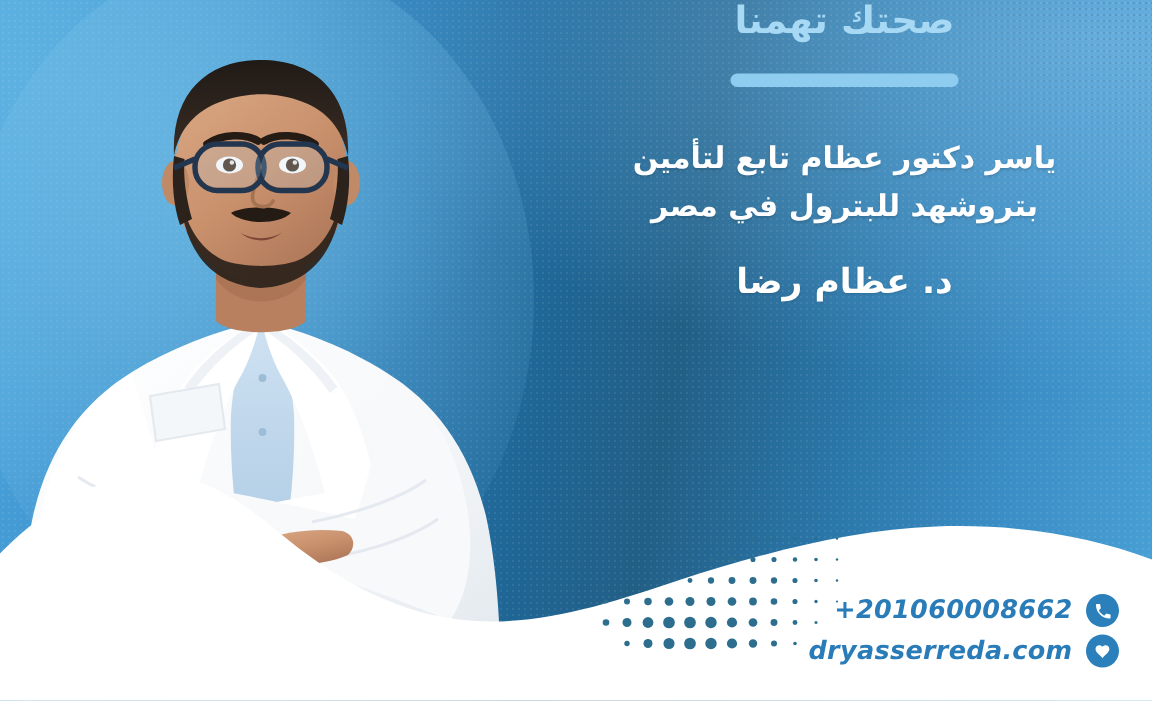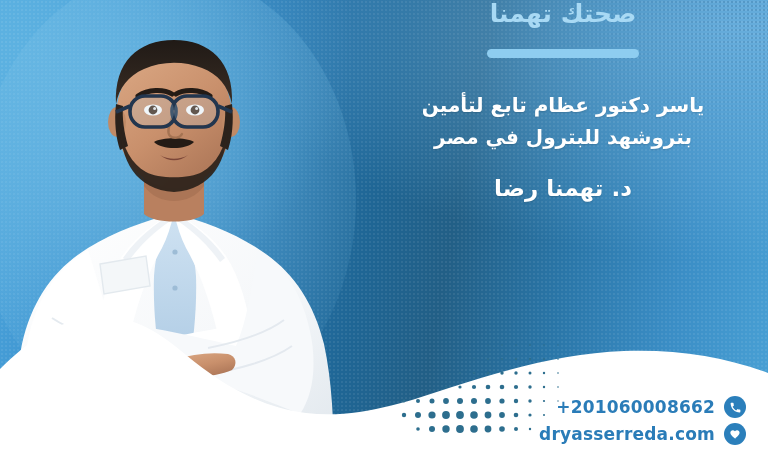--- a/index.html
+++ b/index.html
@@ -104,20 +104,21 @@
     align-items:flex-end;
     direction:ltr;
   }
   .contact-row {
     display:flex; align-items:center; gap:9px;
   }
   .contact-text {
     font-family:"DejaVu Sans", sans-serif;
     font-size:17px;
     font-weight:700;
+    font-style:italic;
     letter-spacing:0.2px;
     color:#2a7cb8;
     white-space:nowrap;
   }
   .badge {
     width:22px; height:22px;
     border-radius:50%;
     background:#2b7fbb;
     display:flex; align-items:center; justify-content:center;
     flex:0 0 auto;
@@ -266,21 +267,21 @@
 
         <rect x="0" y="440" width="372" height="27" fill="#2a7099" opacity="0.18"></rect>
       </g>
     </svg>
   </div>
 
   <div class="copy">
     <div class="eyebrow">صحتك تهمنا</div>
     <div class="rule"></div>
     <div class="headline">ياسر دكتور عظام  تابع لتأمين بتروشهد للبترول في مصر</div>
-    <div class="doctor-name">د. تهمنا رضا</div>
+    <div class="doctor-name">د. عظام رضا</div>
   </div>
 
   <div class="wave">
     <svg viewBox="0 0 768 190" preserveAspectRatio="none" xmlns="http://www.w3.org/2000/svg">
       <path d="M0 92
                C 26 66 56 44 92 40
                C 132 36 160 56 186 78
                C 220 106 258 130 306 136
                C 356 142 404 126 452 110
                C 508 92 566 76 624 74

